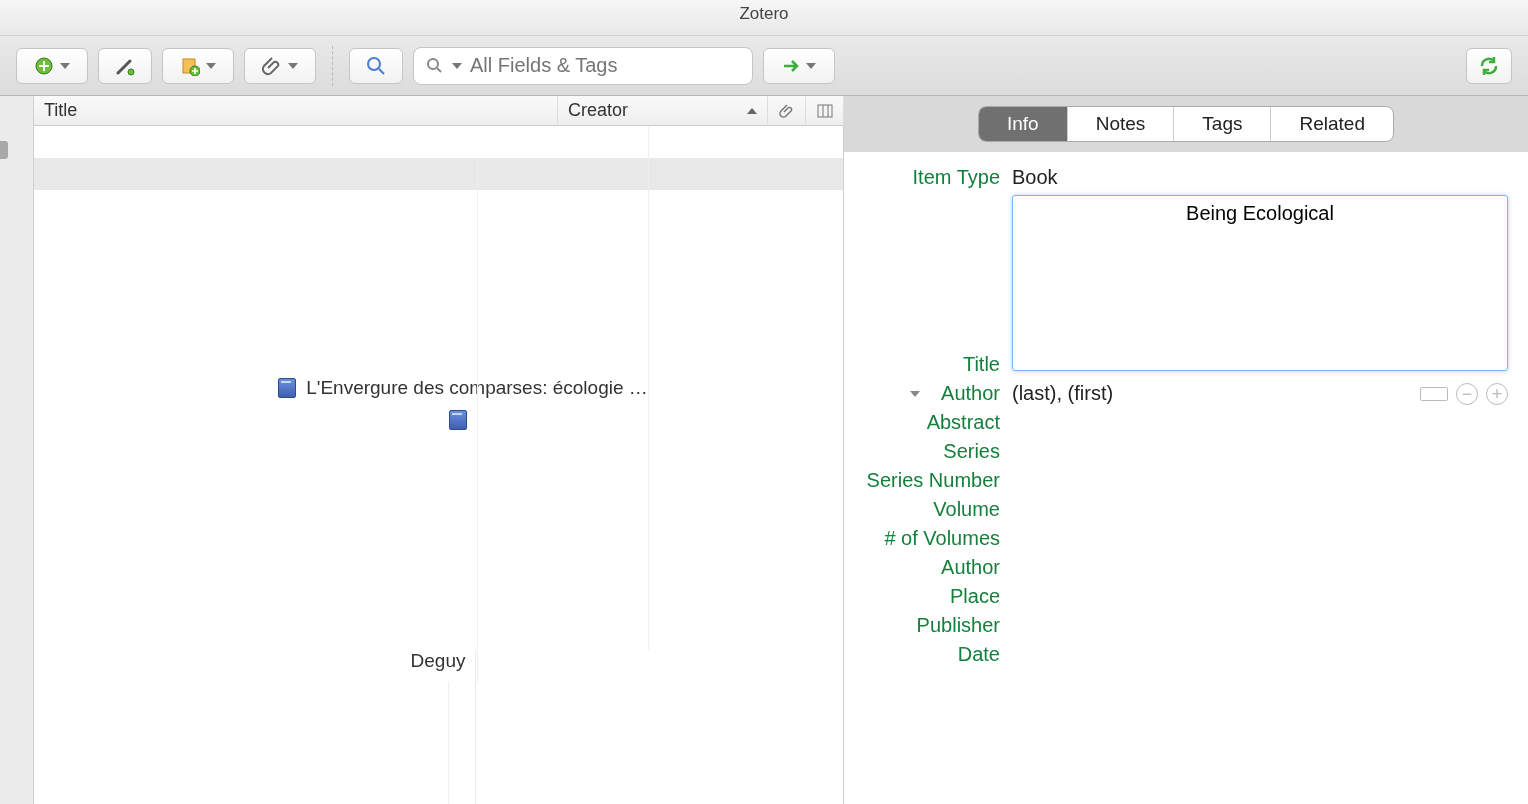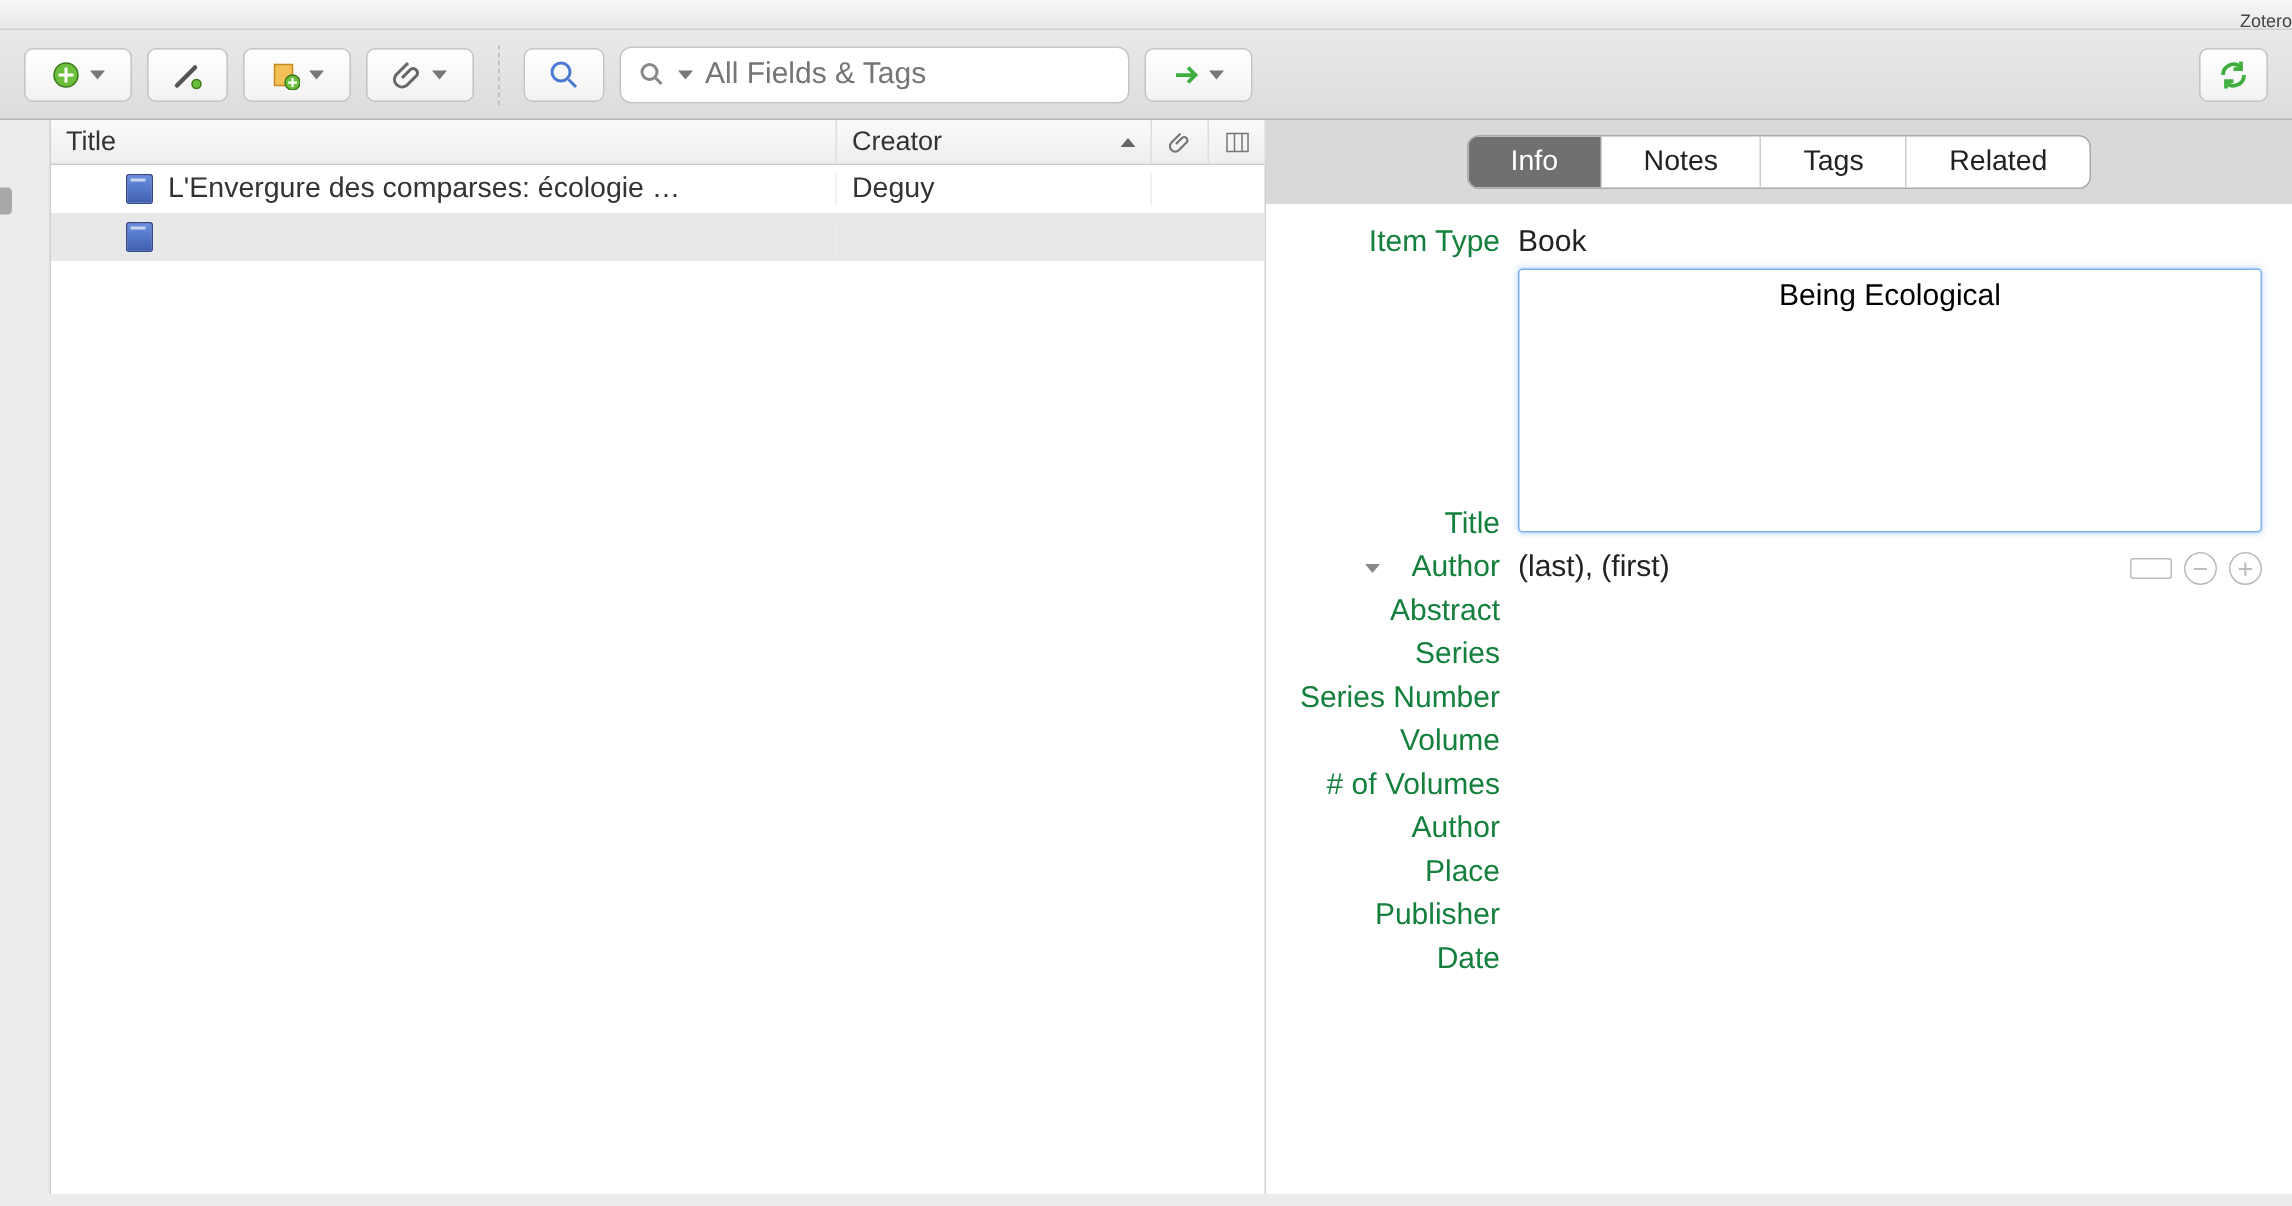--- a/index.html
+++ b/index.html
@@ -8,26 +8,26 @@
     font-family: -apple-system, "Helvetica Neue", Arial, sans-serif;
     font-size: 13px;
     color: #333;
     background: #ececec;
     width: 1528px;
     height: 804px;
     overflow: hidden;
   }
   
   .titlebar {
-    height: 20px;
+    height: 36px;
     background: linear-gradient(#f6f6f6,#e8e8e8);
     border-bottom: 1px solid #d0d0d0;
-    text-align: right;
+    text-align: center;
     line-height: 28px;
-    font-size: 12px;
+    font-size: 17px;
     color: #444;
     font-weight: 400;
   }
   
   .toolbar {
     height: 60px;
     background: linear-gradient(#e9e9e9,#dcdcdc);
     border-bottom: 1px solid #b5b5b5;
     display: flex;
     align-items: center;
@@ -133,20 +133,21 @@
     border-left:5px solid transparent;
     border-right:5px solid transparent;
     border-bottom:6px solid #666;
   }
   .rows { flex:1; overflow:auto; }
   .row {
     height: 32px;
     display:flex;
     align-items:center;
     font-size: 19px;
+    flex-direction: column;
   }
   .row.selected { background: #e8e8e8; }
   .row .cell-title { flex:0 0 524px; display:flex; align-items:center; padding-left: 50px; gap:10px; border-right:1px solid #eee; overflow:hidden; white-space:nowrap;}
   .row .cell-creator { flex:0 0 210px; padding:0 10px; border-right:1px solid #eee;}
   .row .cell-attach { flex:0 0 38px; border-right:1px solid #eee;}
   .row .cell-extra  { flex:0 0 38px; }
   .book-icon {
     width:18px; height:20px;
     background: linear-gradient(#6a8fe0,#3f5fb0);
     border:1px solid #2d4a8c;

